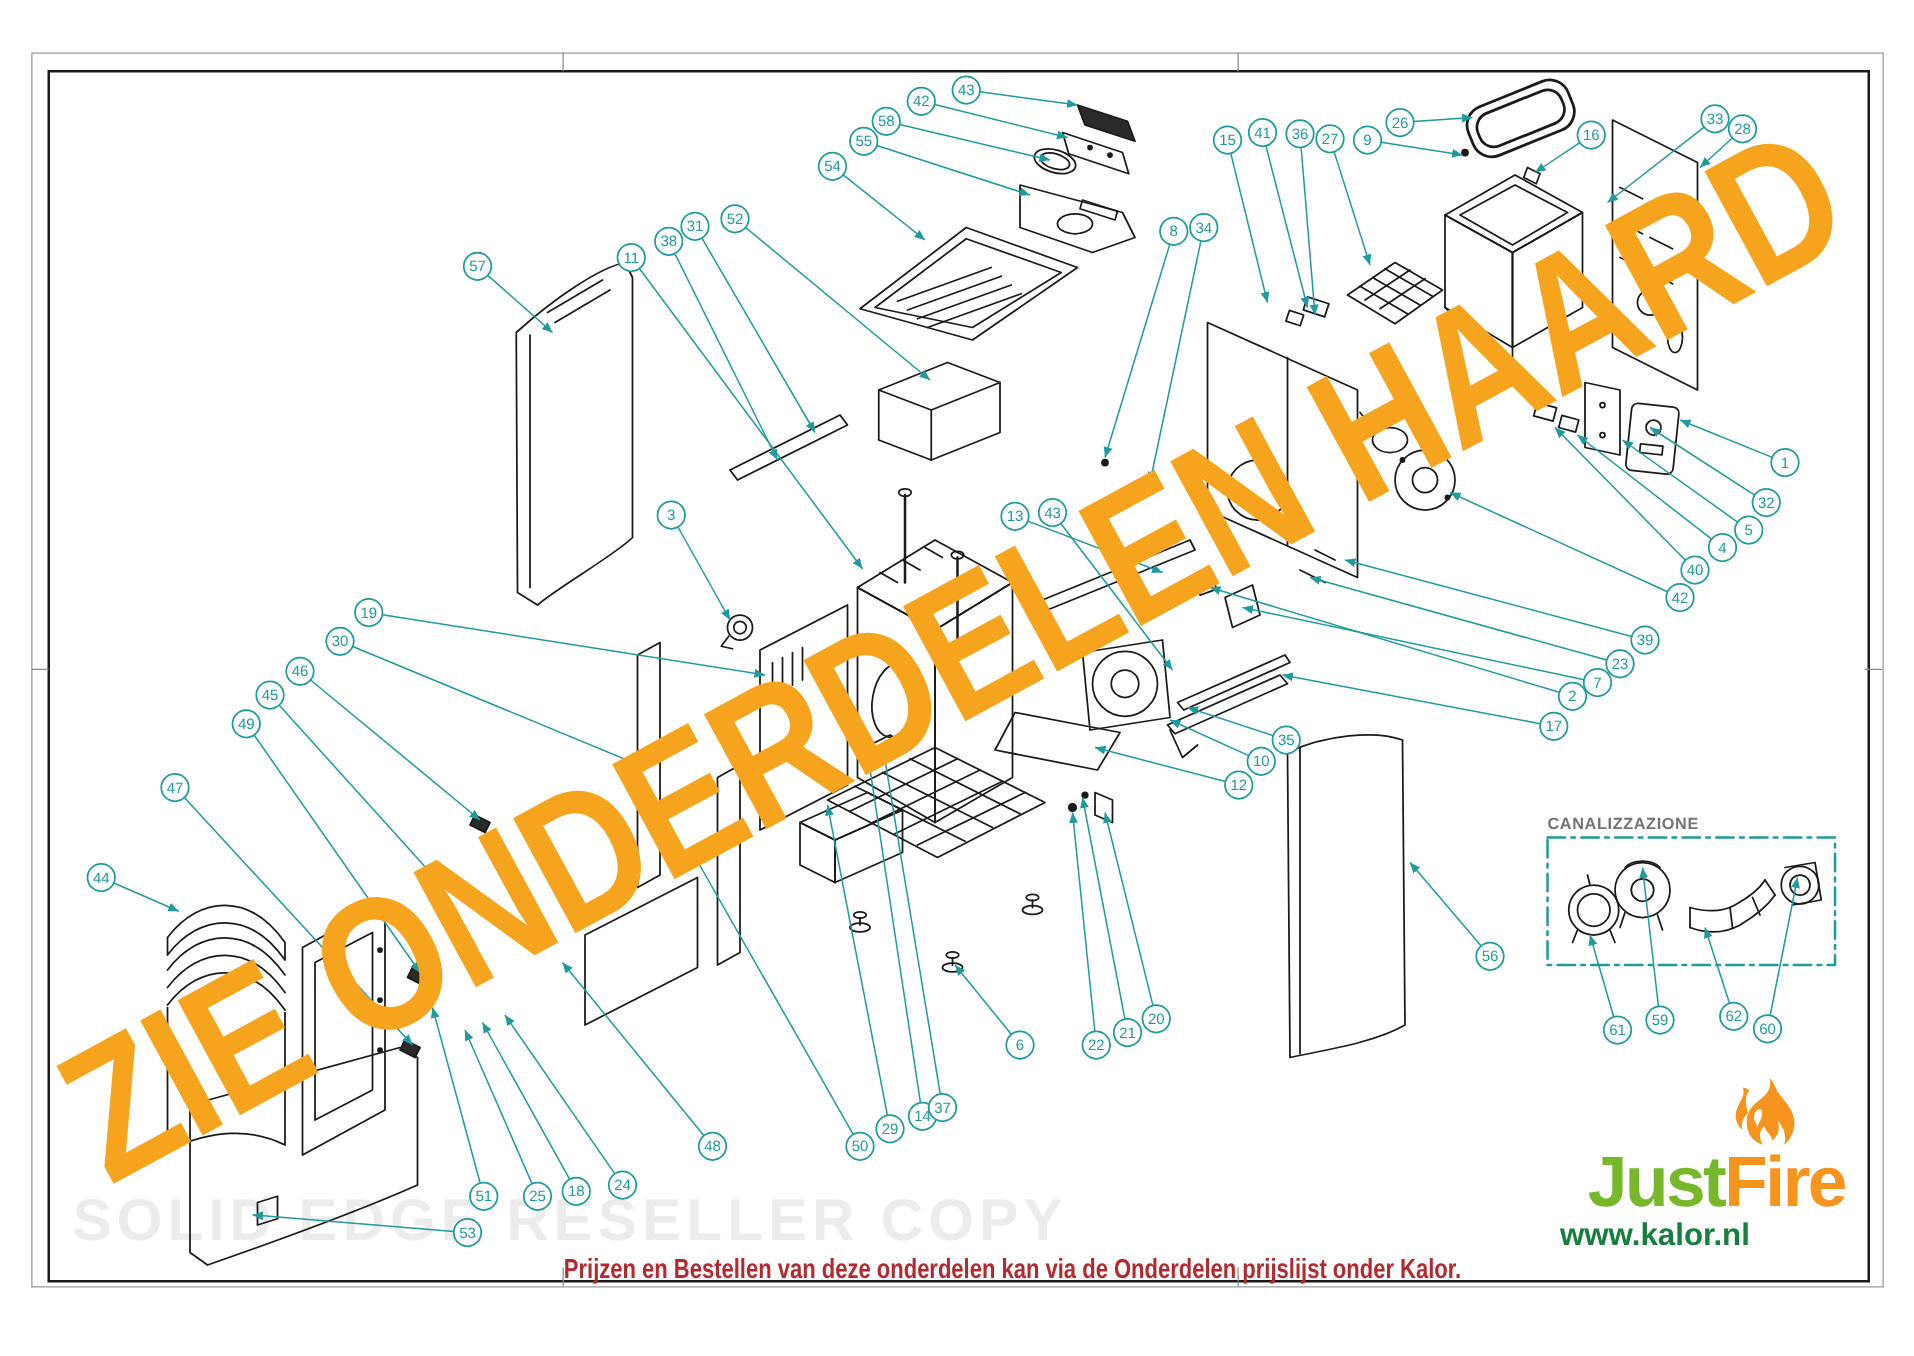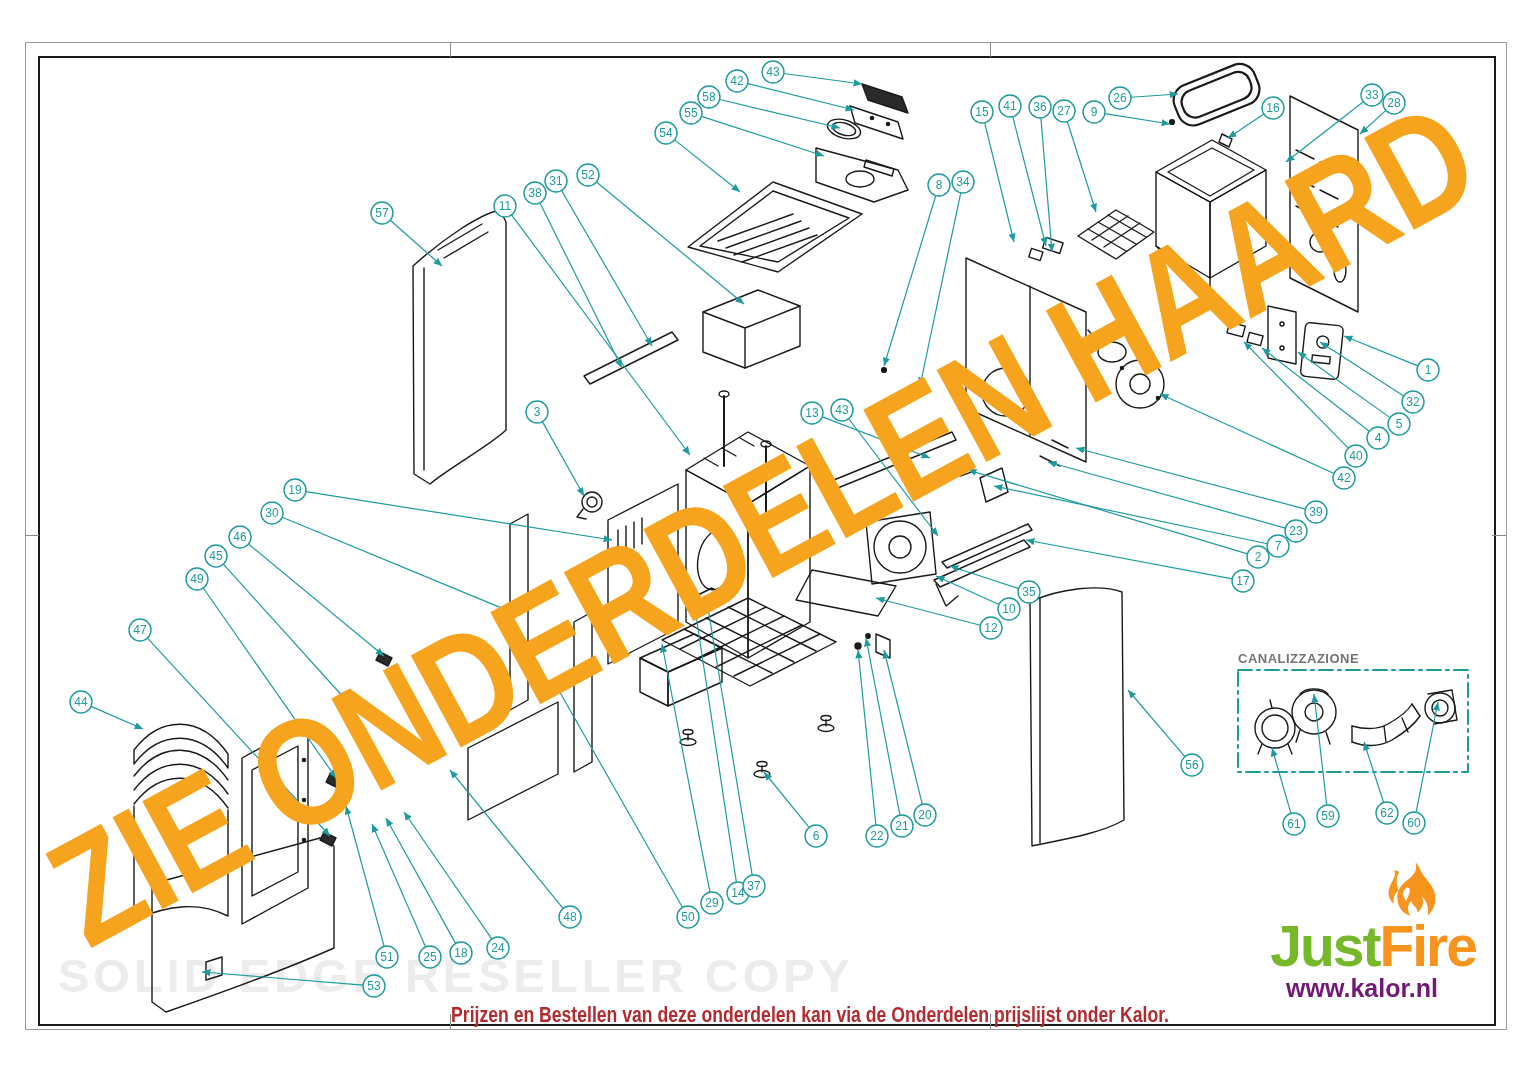--- a/index.html
+++ b/index.html
@@ -27,22 +27,22 @@
   .footer-note{position:absolute;left:810px;top:982px;z-index:30;transform:translateX(-50%);margin-top:20px;}
   .footer-note span{display:inline-block;transform:scaleX(0.8);transform-origin:center;
                white-space:nowrap;color:#B22A2E;font-weight:bold;font-size:22px;}
   
   .logo{position:absolute;left:1248px;top:852px;width:228px;height:150px;z-index:30;}
   .logo .flame{position:absolute;left:126px;top:2px;width:64px;height:82px;}
   .logo .brand{position:absolute;left:0;top:66px;width:228px;text-align:right;
                font-weight:bold;font-size:57px;line-height:1;letter-spacing:-2px;}
   .logo .brand .g{color:#76B82A;}
   .logo .brand .o{color:#F7941E;}
-  .logo .url{position:absolute;left:0;top:122px;width:228px;text-align:center;
-             font-weight:bold;font-size:25px;color:#701a75;letter-spacing:0;}
+  .logo .url{position:absolute;left:0;top:122px;width:228px;text-align:left;
+             font-weight:bold;font-size:25px;color:#15803d;letter-spacing:0;}
 </style>
 </head>
 <body>
 
 <div class="sheet">
 
   <div class="frame-outer"></div>
   <div class="frame-inner"></div>
   <div class="tick v" style="left:450px;top:42px;"></div>
   <div class="tick v" style="left:990px;top:42px;"></div>

